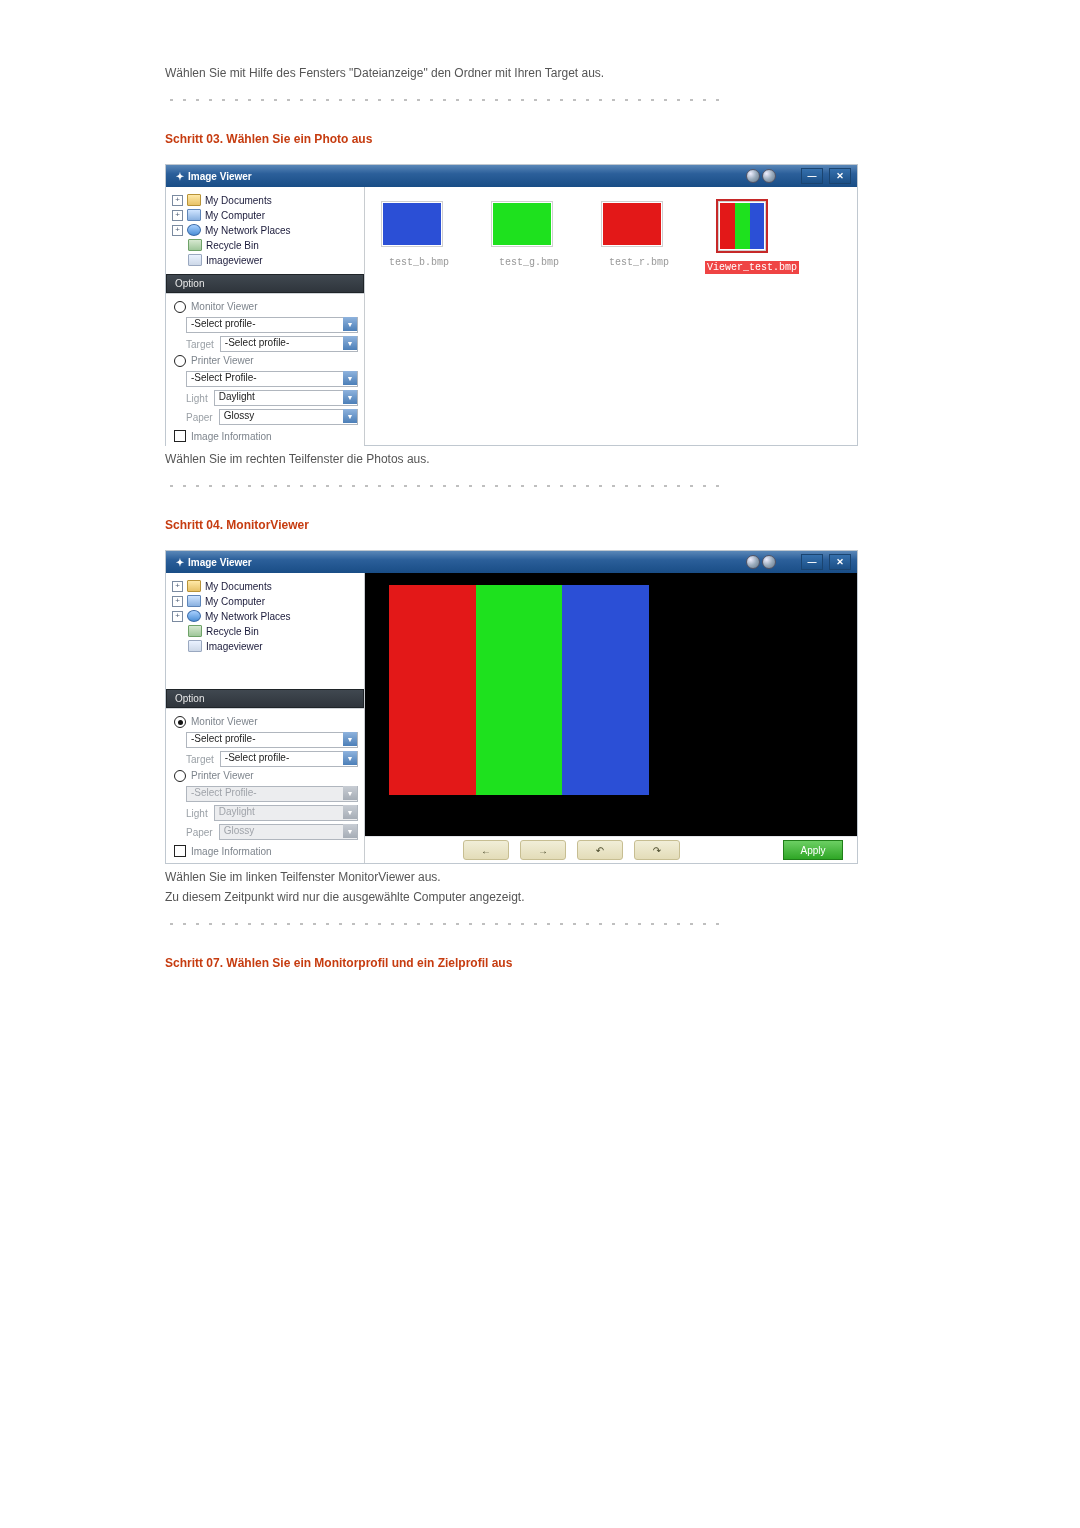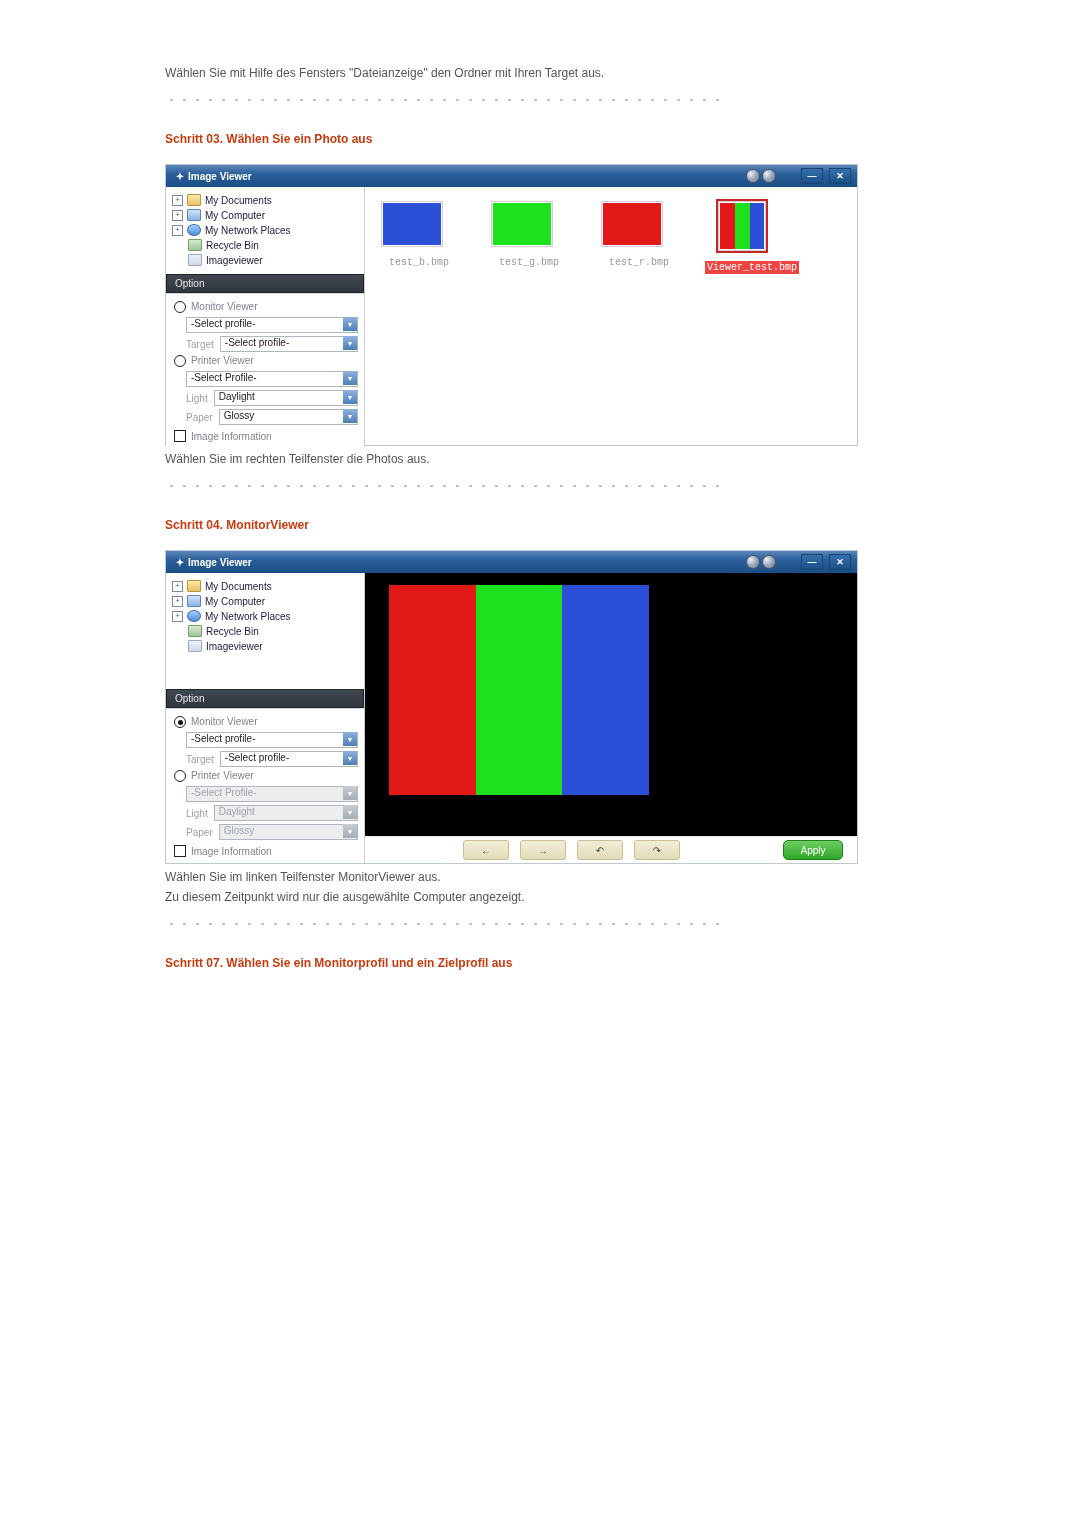--- a/index.html
+++ b/index.html
@@ -242,21 +242,21 @@
     border-radius:3px;
     display:inline-flex;align-items:center;justify-content:center;
     color:#4a4a2a;font-size:10px;
   }
   .nav-sep{width:3px;}
   .apply-btn{
     margin-left:auto;
     width:58px;height:18px;
     background:linear-gradient(to bottom,#6ccf63,#2fa626);
     border:1px solid #1f7f18;
-    border-radius:5px;
+    border-radius:0;
     color:#fff;font-size:10px;
     display:inline-flex;align-items:center;justify-content:center;
   }
 </style>
 </head>
 <body>
 
 <div class="page">
 
   <div class="body-text">Wählen Sie mit Hilfe des Fensters "Dateianzeige" den Ordner mit Ihren Target aus.</div>

